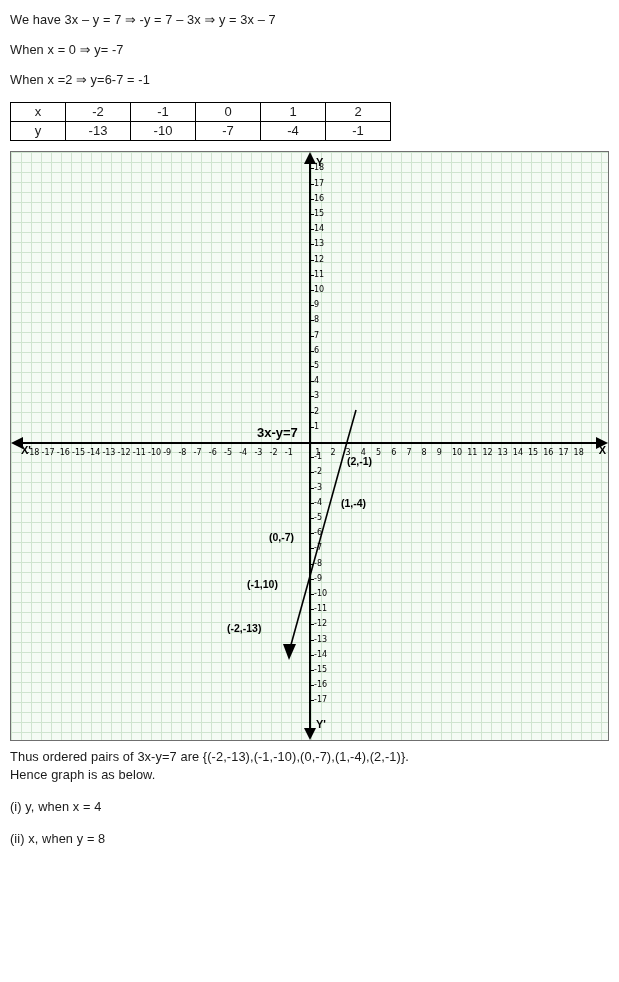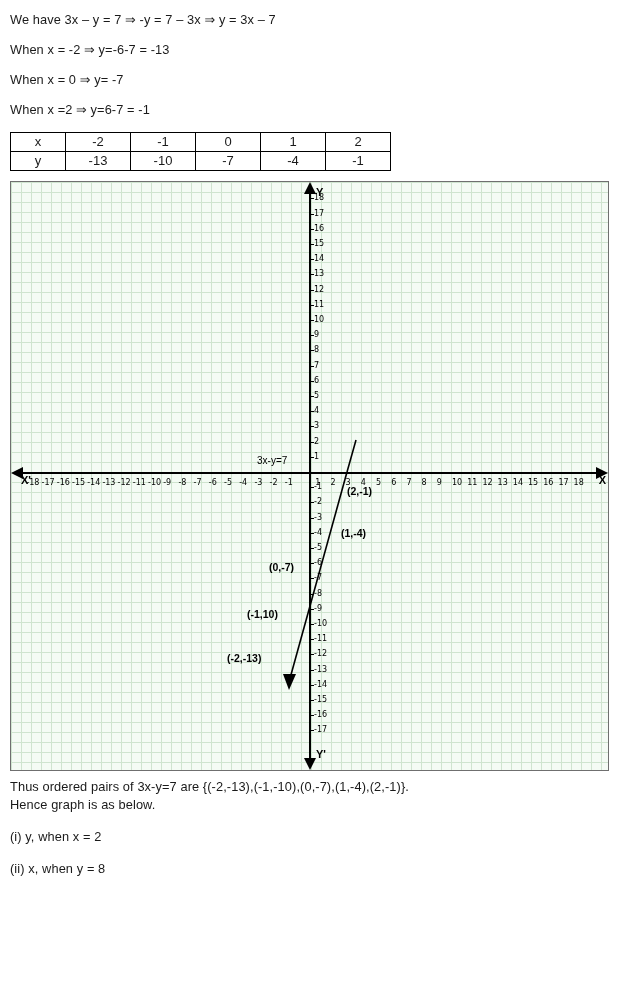--- a/index.html
+++ b/index.html
@@ -124,40 +124,39 @@
   }
   .point-label {
     position: absolute;
     font-size: 10.5px;
     font-weight: bold;
     color: #000;
     white-space: nowrap;
   }
   .line-label {
     position: absolute;
-    font-size: 10px;
-    font-weight: normal;
+    font-size: 13px;
+    font-weight: bold;
     color: #000;
     white-space: nowrap;
   }
   .graph-svg {
     position: absolute; left: 0; top: 0; width: 599px; height: 590px;
   }
 
   .tail { padding: 0 10px 10px 10px; }
   .tail .line { margin-bottom: 16px; }
   .indent { margin-left: 26px; }
 </style>
 </head>
 <body>
 
 <div class="page">
 
   <p class="line">We have 3x – y = 7 ⇒ -y = 7 – 3x ⇒ y = 3x – 7</p>
-  <p class="line">When x = -2 ⇒ y=-6-7 = -13</p>
   <p class="line">When x = 0  ⇒ y= -7</p>
   <p class="line">When x =2 ⇒ y=6-7 = -1</p>
 
   <table class="values">
     <tbody>
         <tr>
       <td class="hdr">x</td>
       <td class="val">-2</td>
       <td class="val">-1</td>
       <td class="val">0</td>
@@ -274,17 +273,17 @@
     <div class="point-label" style="left:336px; top:303px;">(2,-1)</div>
     <div class="point-label" style="left:330px; top:345px;">(1,-4)</div>
     <div class="point-label" style="left:258px; top:379px;">(0,-7)</div>
     <div class="point-label" style="left:236px; top:426px;">(-1,10)</div>
     <div class="point-label" style="left:216px; top:470px;">(-2,-13)</div>
   </div>
 
   <div class="tail" style="padding-left:0;">
     <p class="line" style="margin-bottom:2px;">Thus ordered pairs of 3x-y=7 are {(-2,-13),(-1,-10),(0,-7),(1,-4),(2,-1)}.</p>
     <p class="line">Hence graph is as below.</p>
-    <p class="line">(i) y, when x = 2</p>
+    <p class="line">(i) y, when x = 4</p>
     <p class="line">(ii) x, when y = 8</p>
   </div>
 
 </div>
 
 </body></html>

